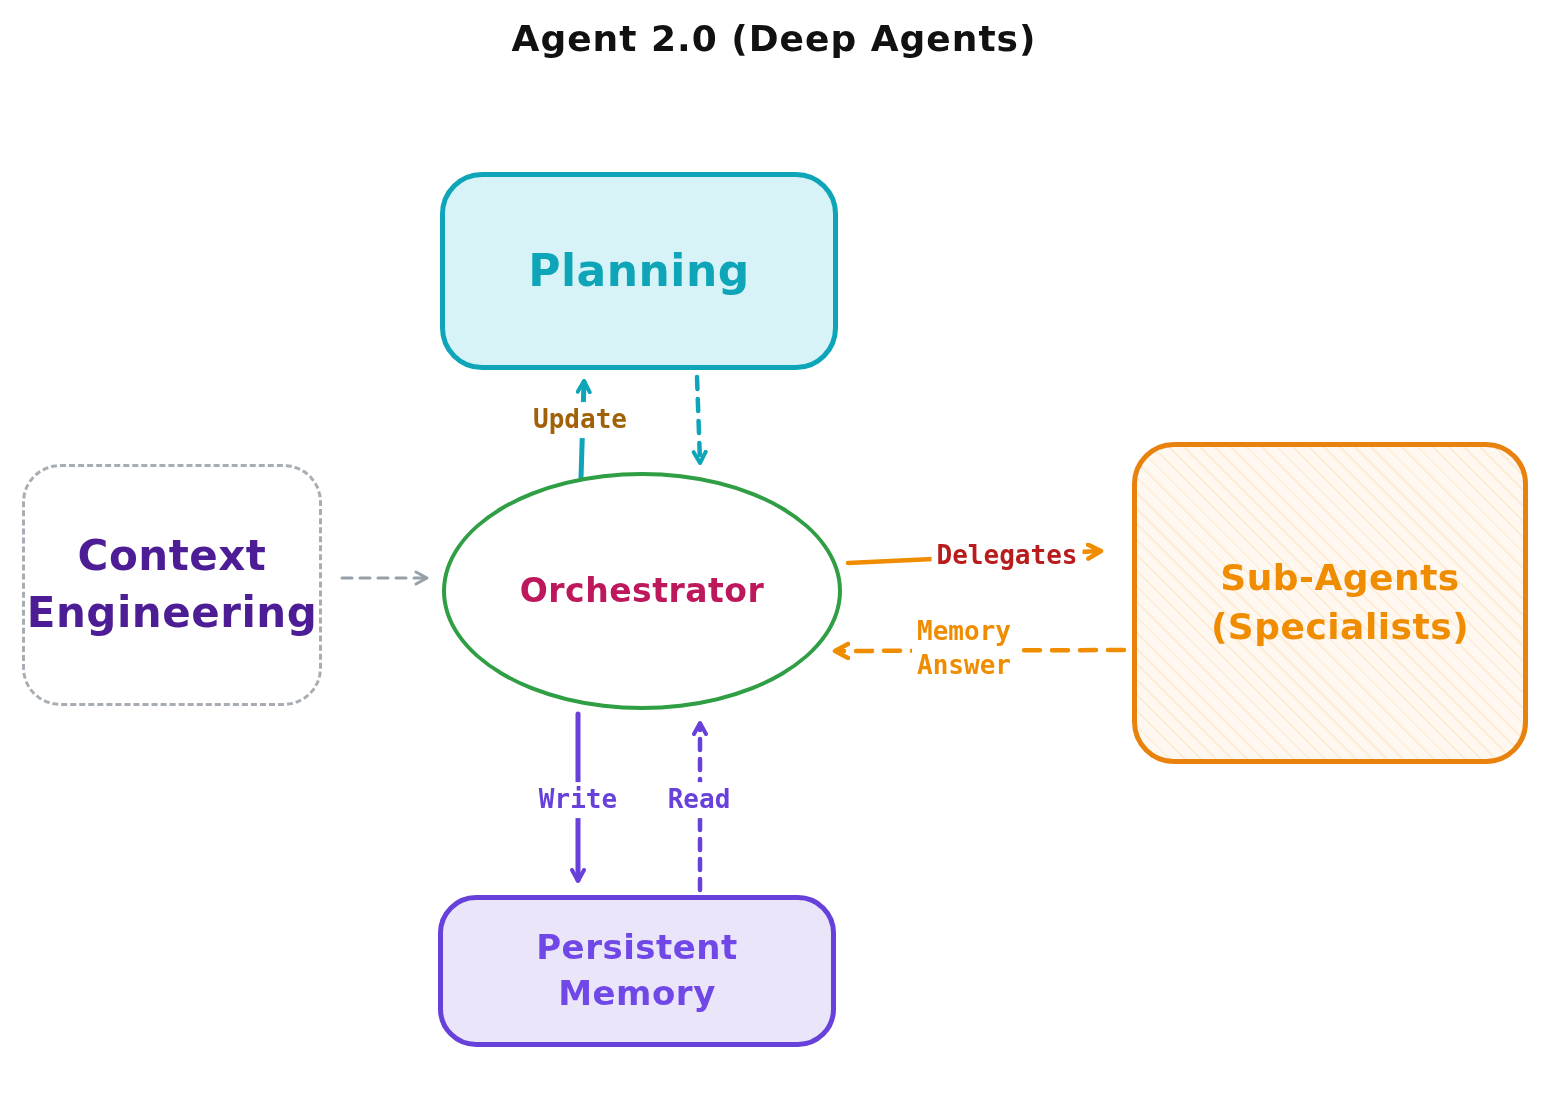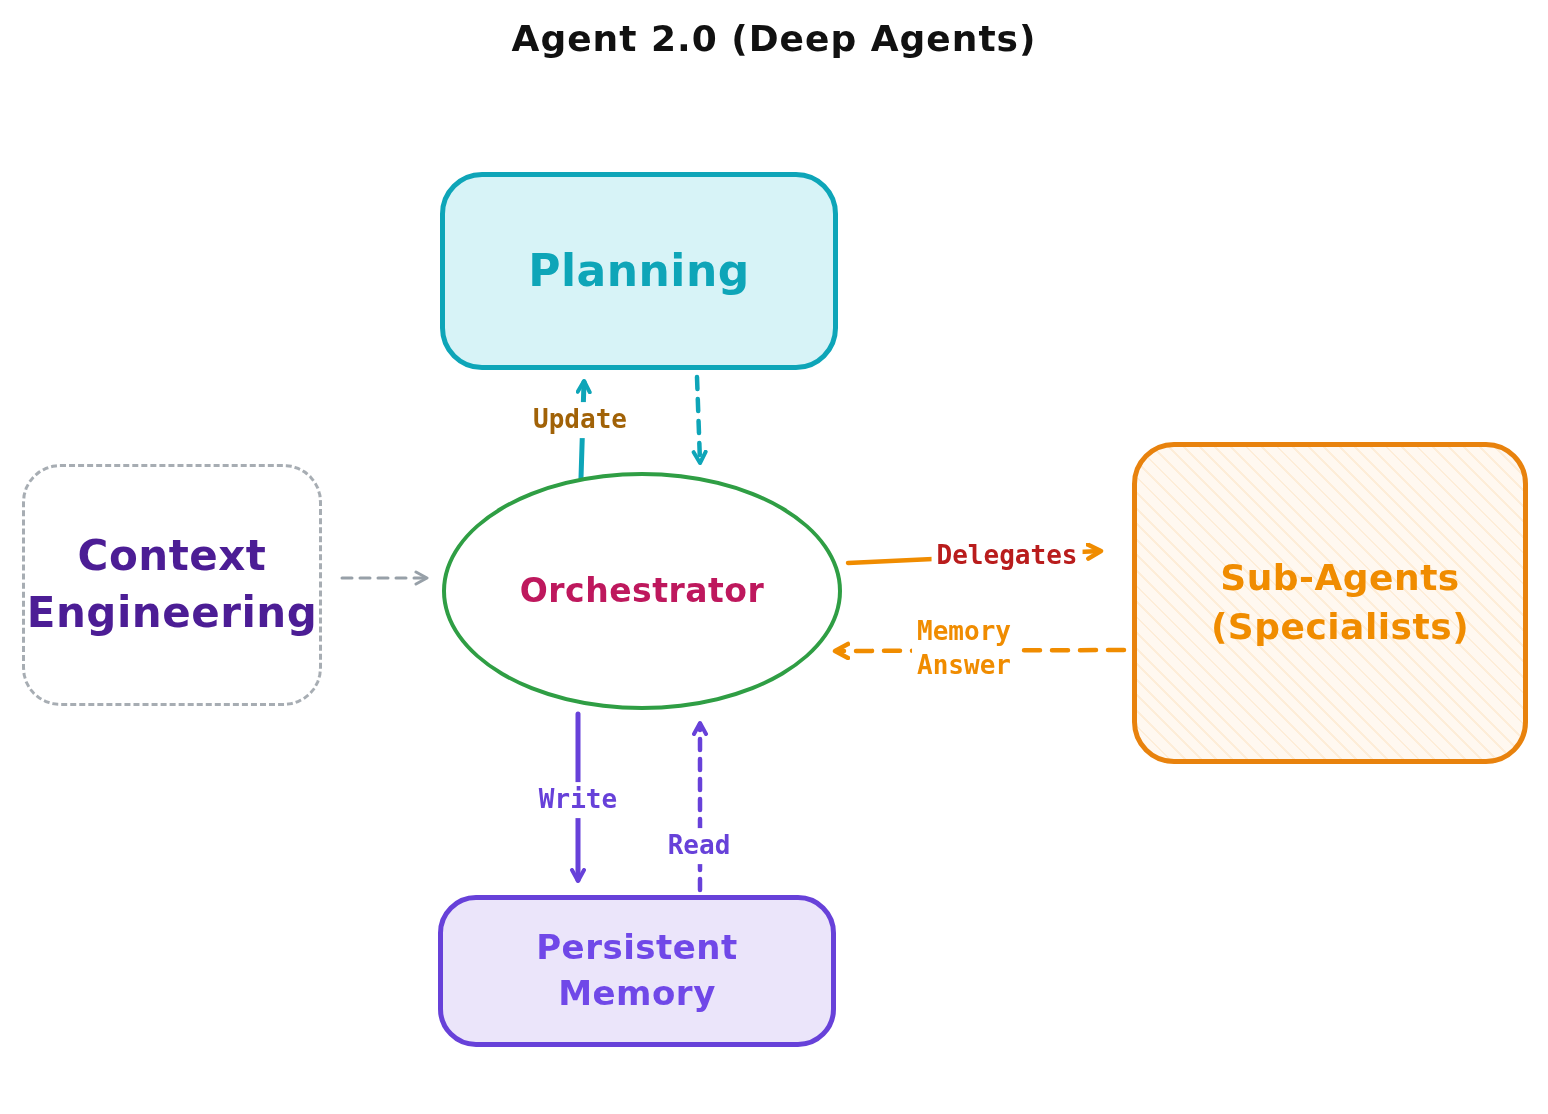--- a/index.html
+++ b/index.html
@@ -70,21 +70,21 @@
     background:#ffffff;
     padding:1px 5px;
     text-align:center;
     line-height:1.3;
     white-space:nowrap;
   }
   .lbl-update{left:580px;top:420px;color:#a16207;}
   .lbl-delegates{left:975px;top:556px;color:#b91c1c;margin-left:32px;}
   .lbl-final{left:964px;top:649px;color:#f08c00;}
   .lbl-write{left:578px;top:800px;color:#6741d9;}
-  .lbl-read{left:699px;top:800px;color:#6741d9;margin-top:46px;}
+  .lbl-read{left:699px;top:800px;color:#6741d9;}
 </style>
 </head>
 <body>
 
 <div class="canvas">
 
   <div class="title">Agent 2.0 (Deep Agents)</div>
 
   <svg class="edges-svg" viewBox="0 0 1548 1114">
     <defs>

